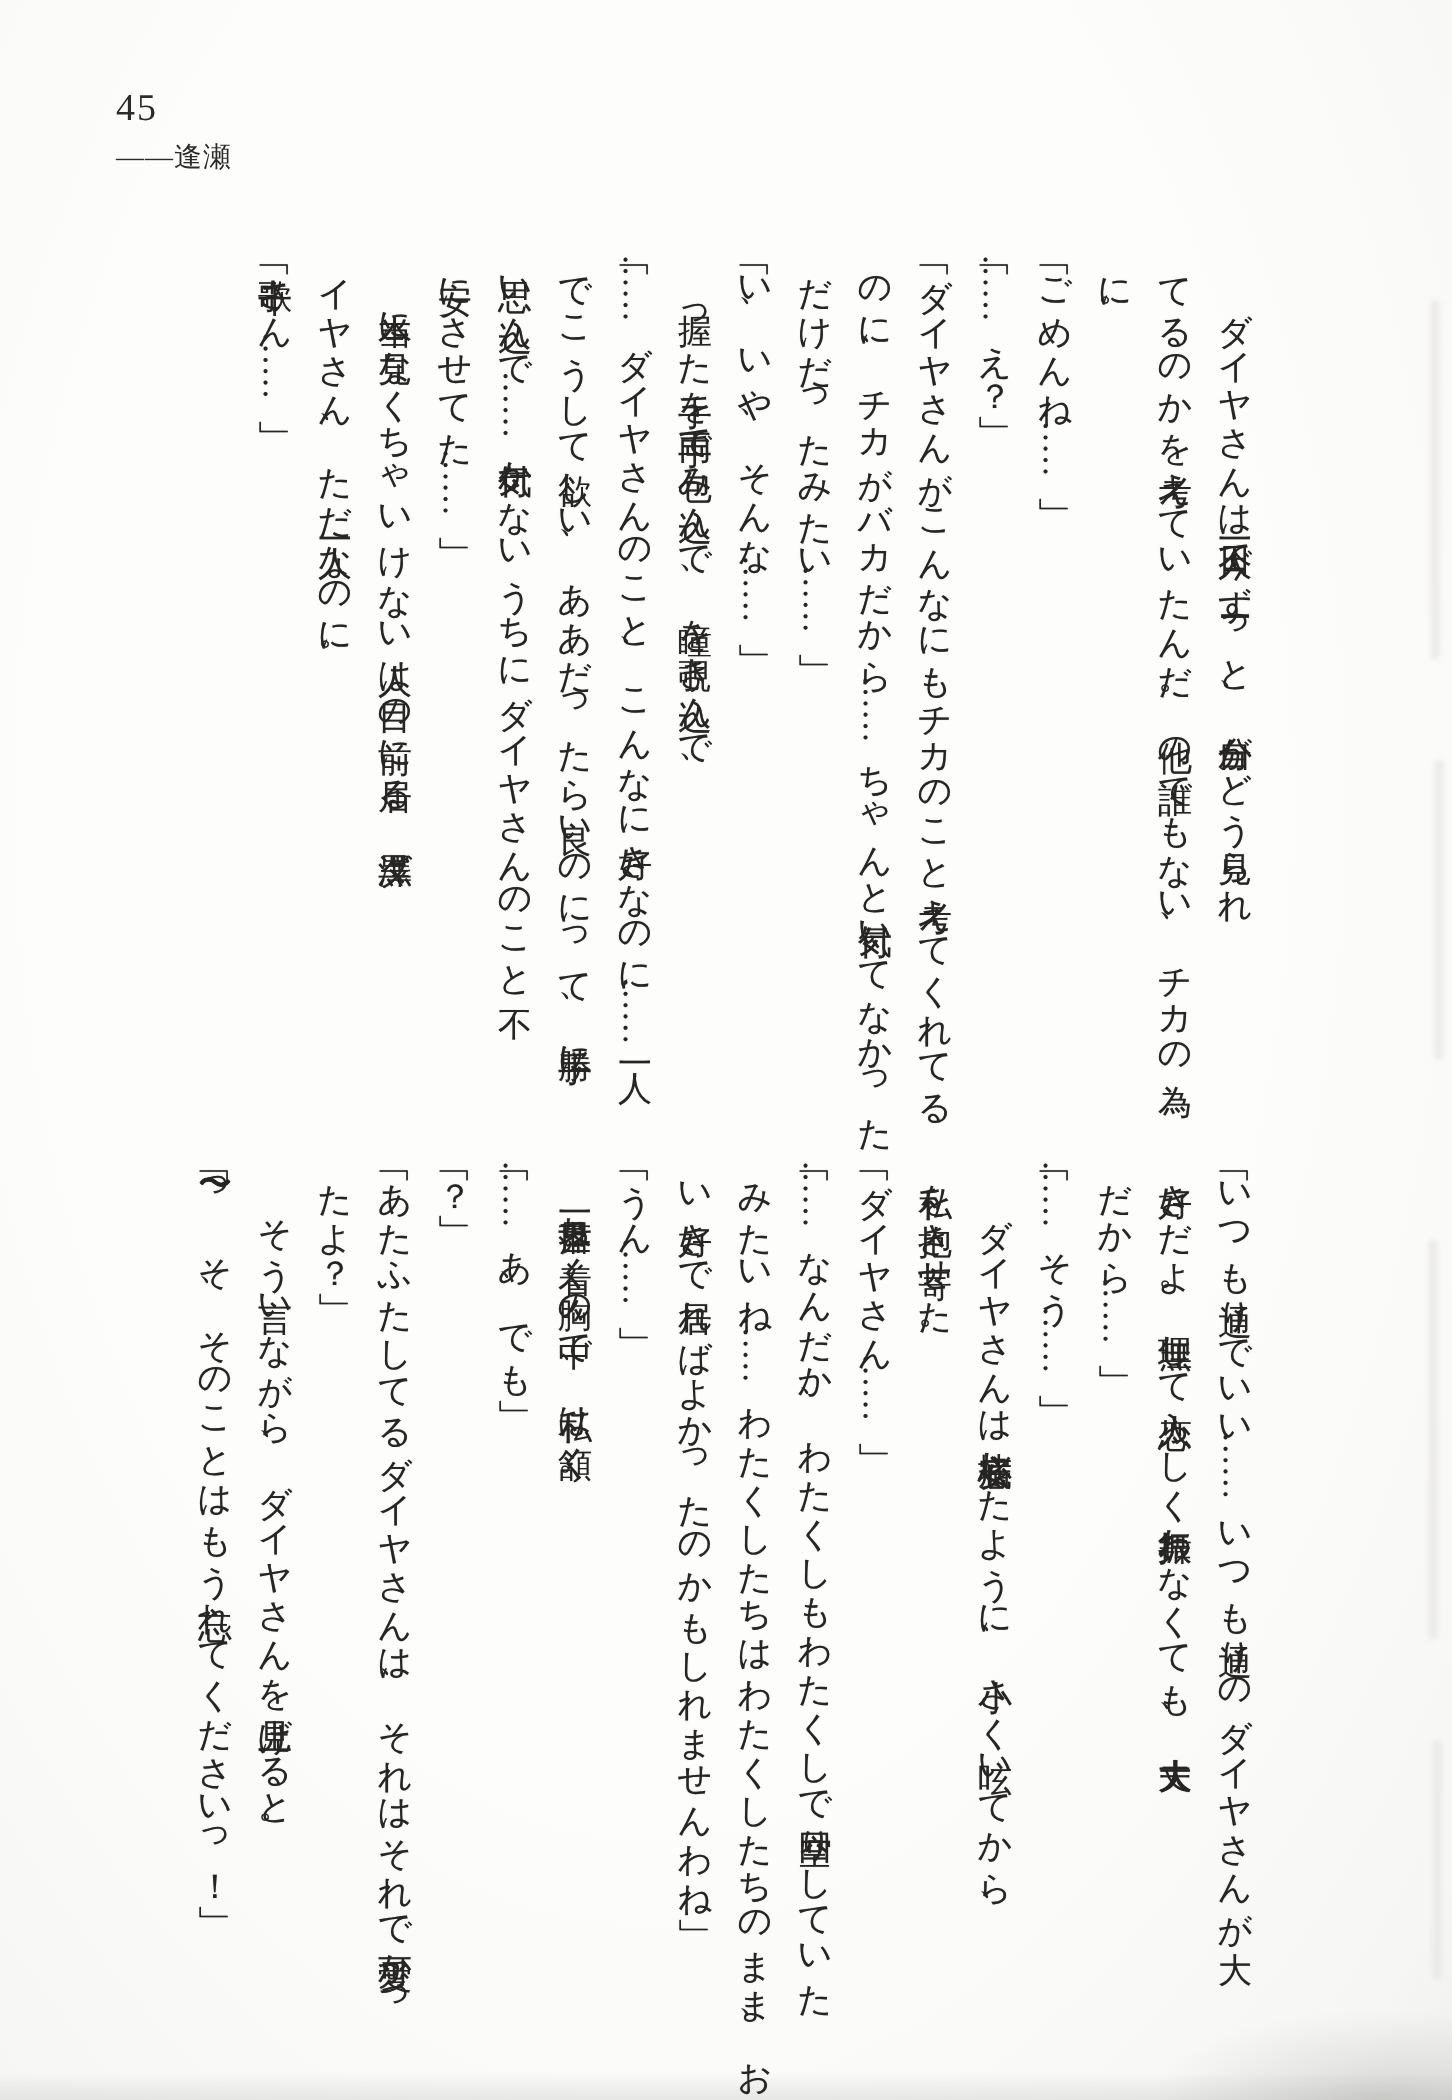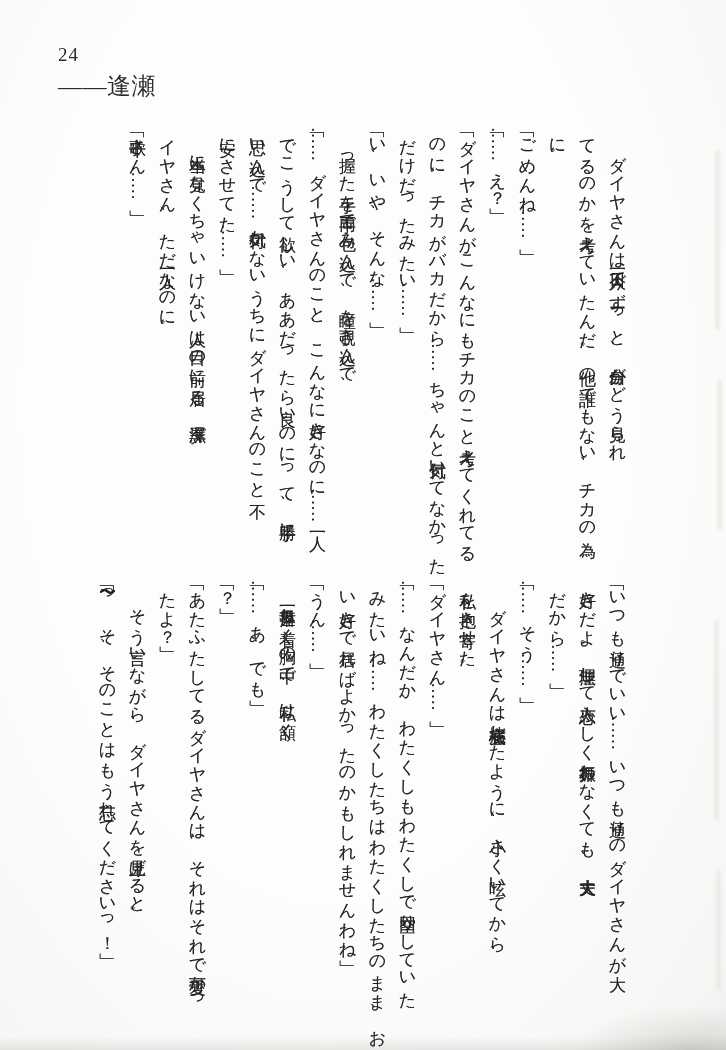--- a/index.html
+++ b/index.html
@@ -25,21 +25,21 @@
     top: 44px;
     left: 58px;
     color: #2b2b2b;
   }
   .page-number {
     font-size: 19px;
     line-height: 1.15;
     letter-spacing: 1px;
   }
   .chapter {
-    font-size: 24px;
+    font-size: 14px;
     line-height: 1.2;
     margin-top: 6px;
     letter-spacing: 0.5px;
     white-space: nowrap;
   }
   
   .vblock {
     position: absolute;
     right: 94px;
     writing-mode: vertical-rl;
@@ -78,21 +78,21 @@
     width: 150px; height: 46px;
     background: radial-gradient(ellipse at 75% 100%, rgba(70,68,64,0.16), rgba(70,68,64,0) 70%);
   }
 </style>
 </head>
 <body>
 
 <div class="page">
 
   <div class="header">
-    <div class="page-number">24</div>
+    <div class="page-number">45</div>
     <div class="chapter">――逢瀬</div>
   </div>
 
   <div class="vblock block1">　ダイヤさんは今日一人でずーっと、自分がどう見られ
 てるのかを考えていたんだ。他の誰でもない、チカの為
 に。
 「ごめんね……」
 「……え？」
 「ダイヤさんがこんなにもチカのこと考えてくれてる
 のに、チカがバカだから……ちゃんと気付いてなかった

